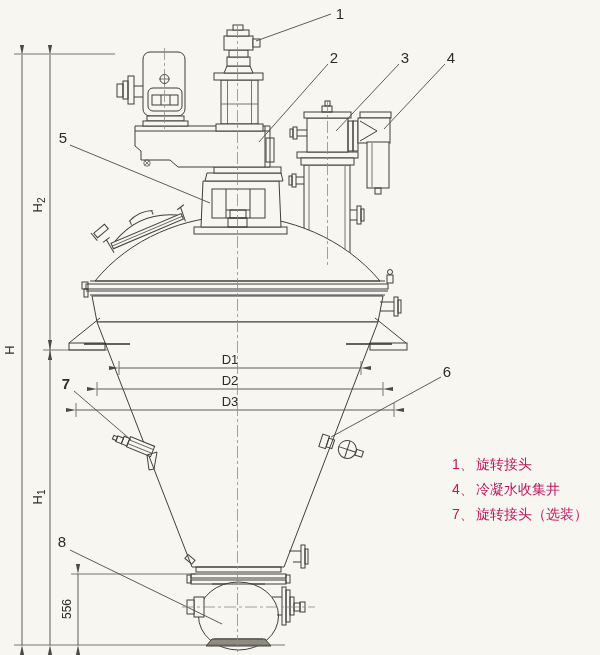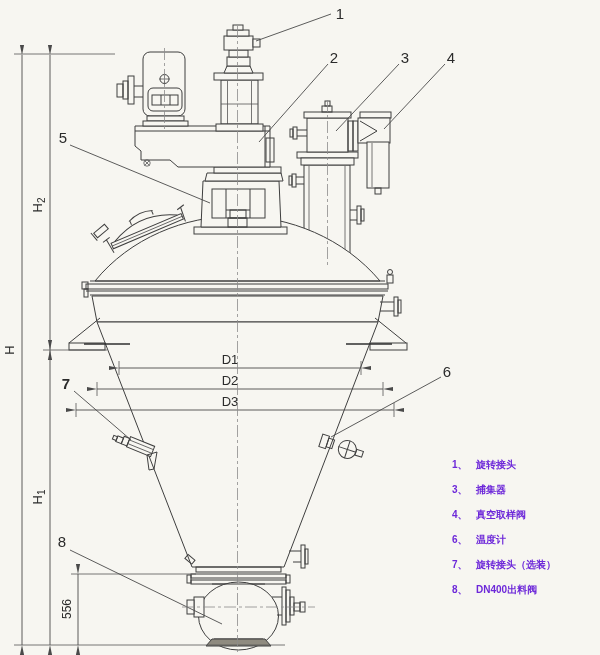--- a/index.html
+++ b/index.html
@@ -24,21 +24,21 @@
 
   text{fill:#2b2b2b;}
   .dimtxt{font-size:13px;}
   .dimtxt-s{font-size:12px;}
   .co{font-size:15px;}
   .co-b{font-size:15px;font-weight:bold;}
 
   
   .legend{
     position:absolute;left:452px;top:452px;width:148px;
-    font-size:10px;color:#6d28d9;line-height:25px;white-space:nowrap;font-weight:bold;
+    font-size:14px;color:#be185d;line-height:25px;white-space:nowrap;
   }
   .lg-row{height:25px;}
   .lg-num{display:inline-block;min-width:24px;}
 </style>
 </head>
 <body>
 
 <div class="stage">
 <svg width="600" height="655" viewBox="0 0 600 655">
   <defs>
@@ -331,19 +331,16 @@
   <g>
     <line class="cl" x1="237.5" y1="26" x2="237.5" y2="652"></line>
     <line class="cl" x1="164.5" y1="48" x2="164.5" y2="130"></line>
     <line class="cl" x1="327.5" y1="100" x2="327.5" y2="265"></line>
     <line class="cl" x1="182" y1="607" x2="315" y2="607"></line>
   </g>
 </svg>
 
 <div class="legend">
   <div class="lg-row"><span class="lg-num">1、</span><span>旋转接头</span></div>
-  <div class="lg-row"><span class="lg-num">3、</span><span>捕集器</span></div>
-  <div class="lg-row"><span class="lg-num">4、</span><span>真空取样阀</span></div>
-  <div class="lg-row"><span class="lg-num">6、</span><span>温度计</span></div>
+  <div class="lg-row"><span class="lg-num">4、</span><span>冷凝水收集井</span></div>
   <div class="lg-row"><span class="lg-num">7、</span><span>旋转接头（选装）</span></div>
-  <div class="lg-row"><span class="lg-num">8、</span><span>DN400出料阀</span></div>
 </div>
 </div>
 
 </body></html>

